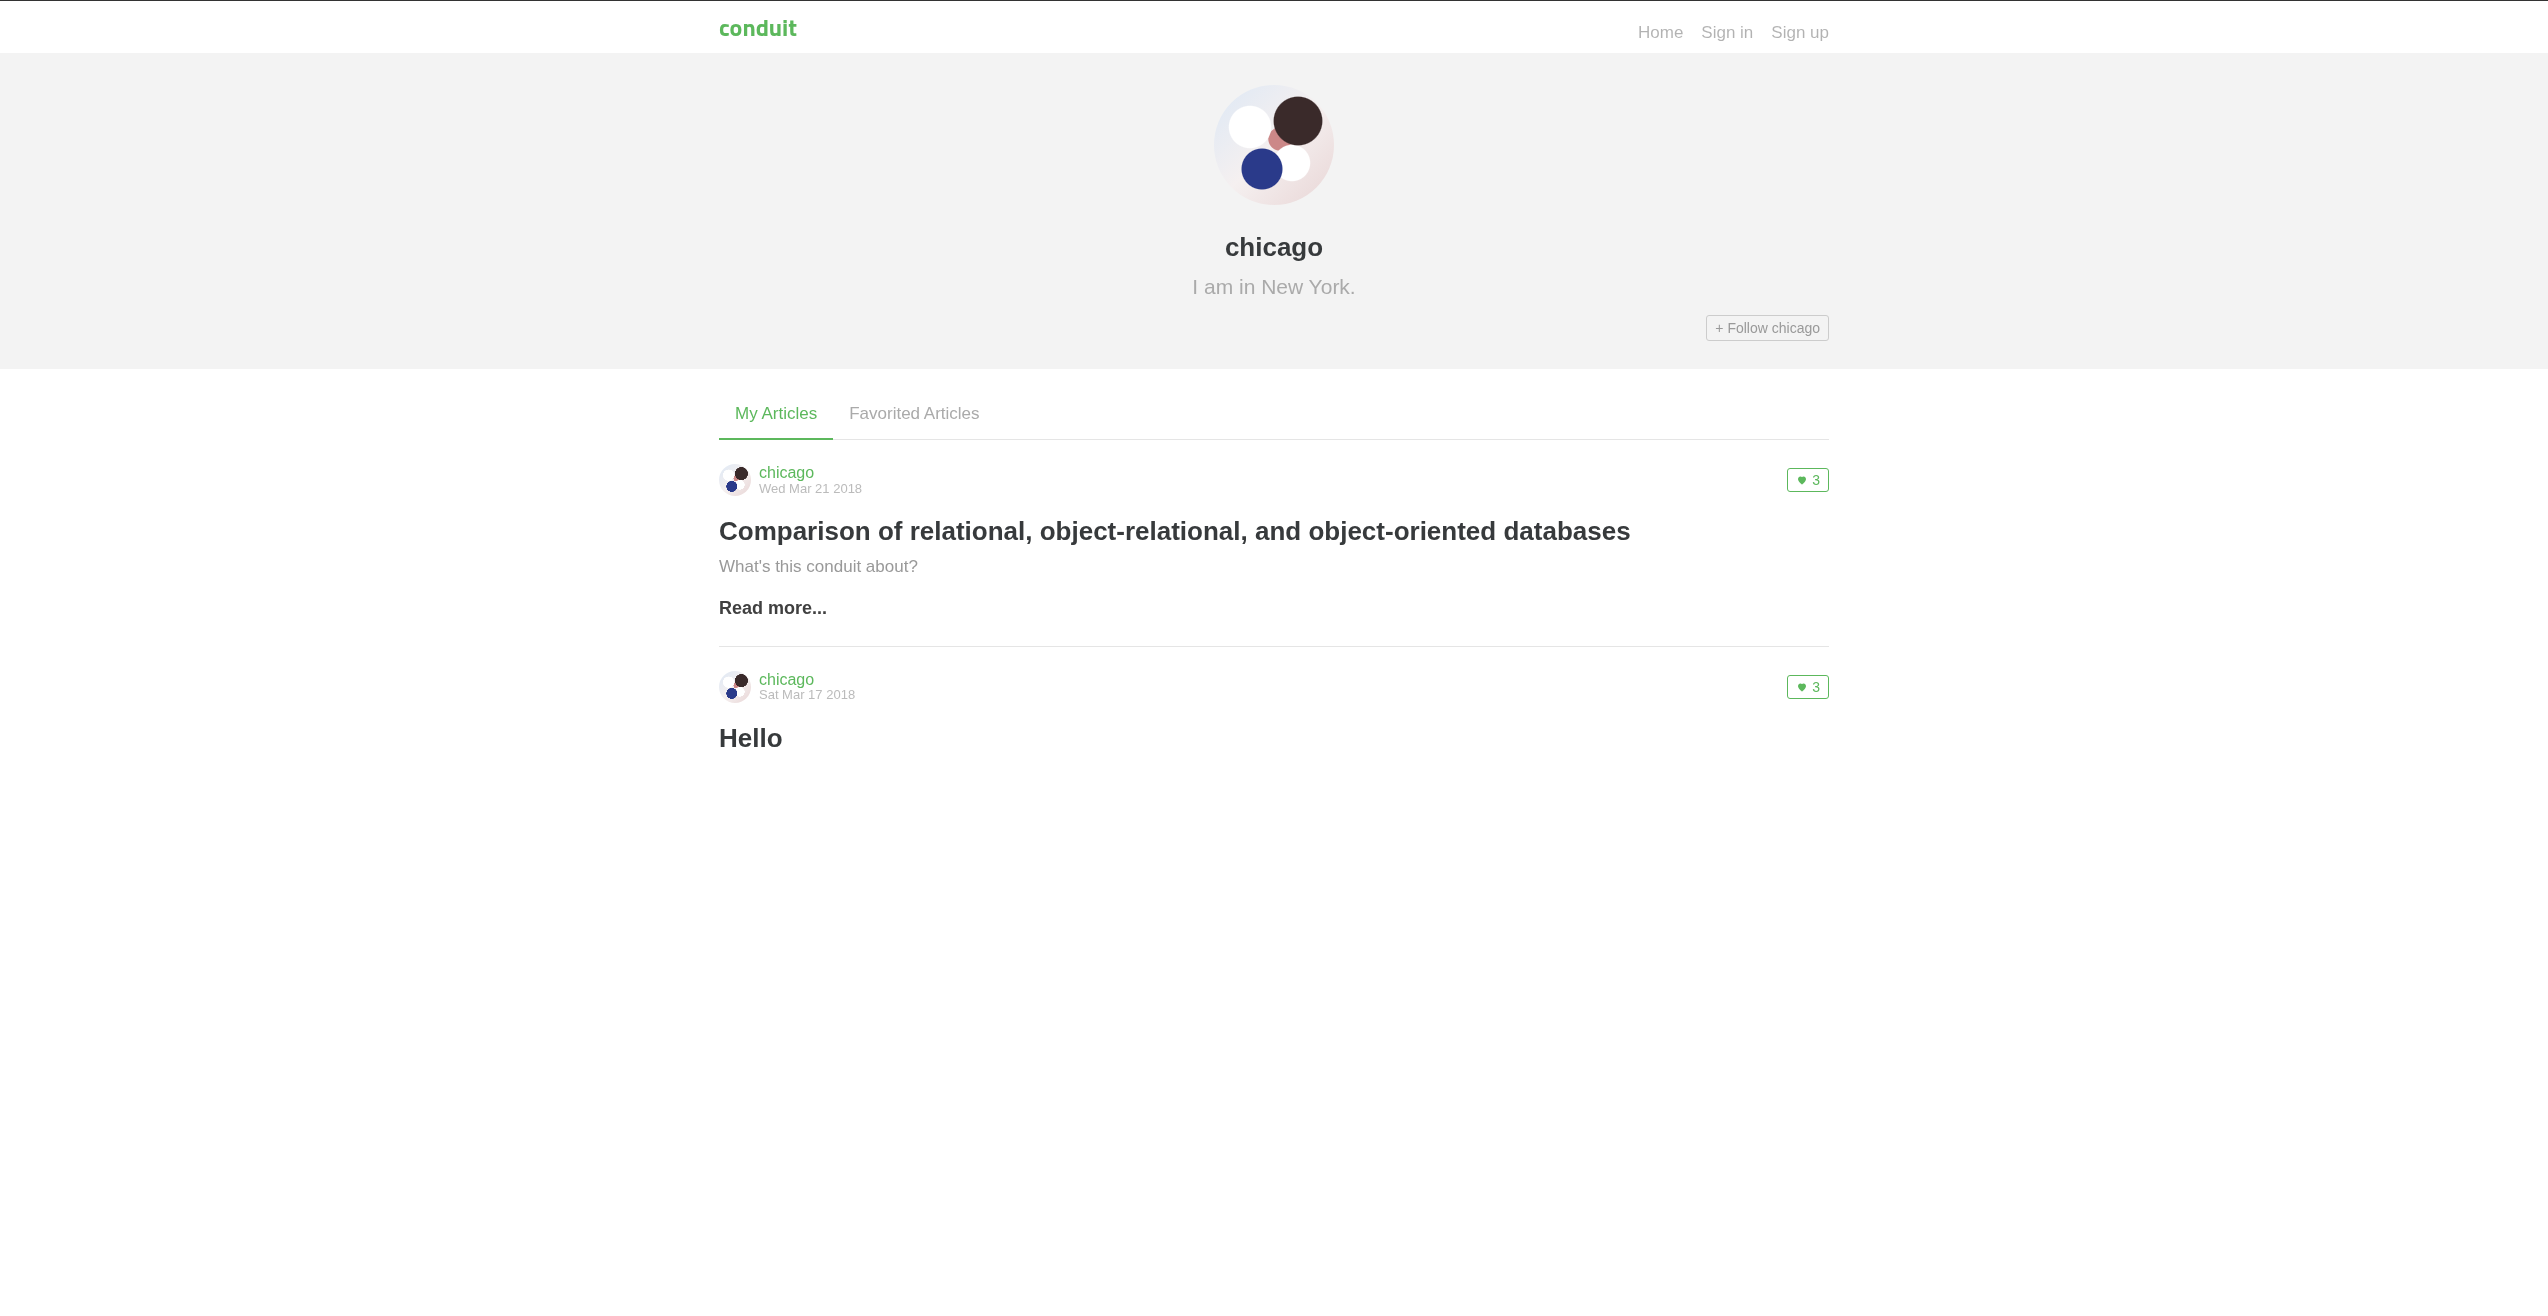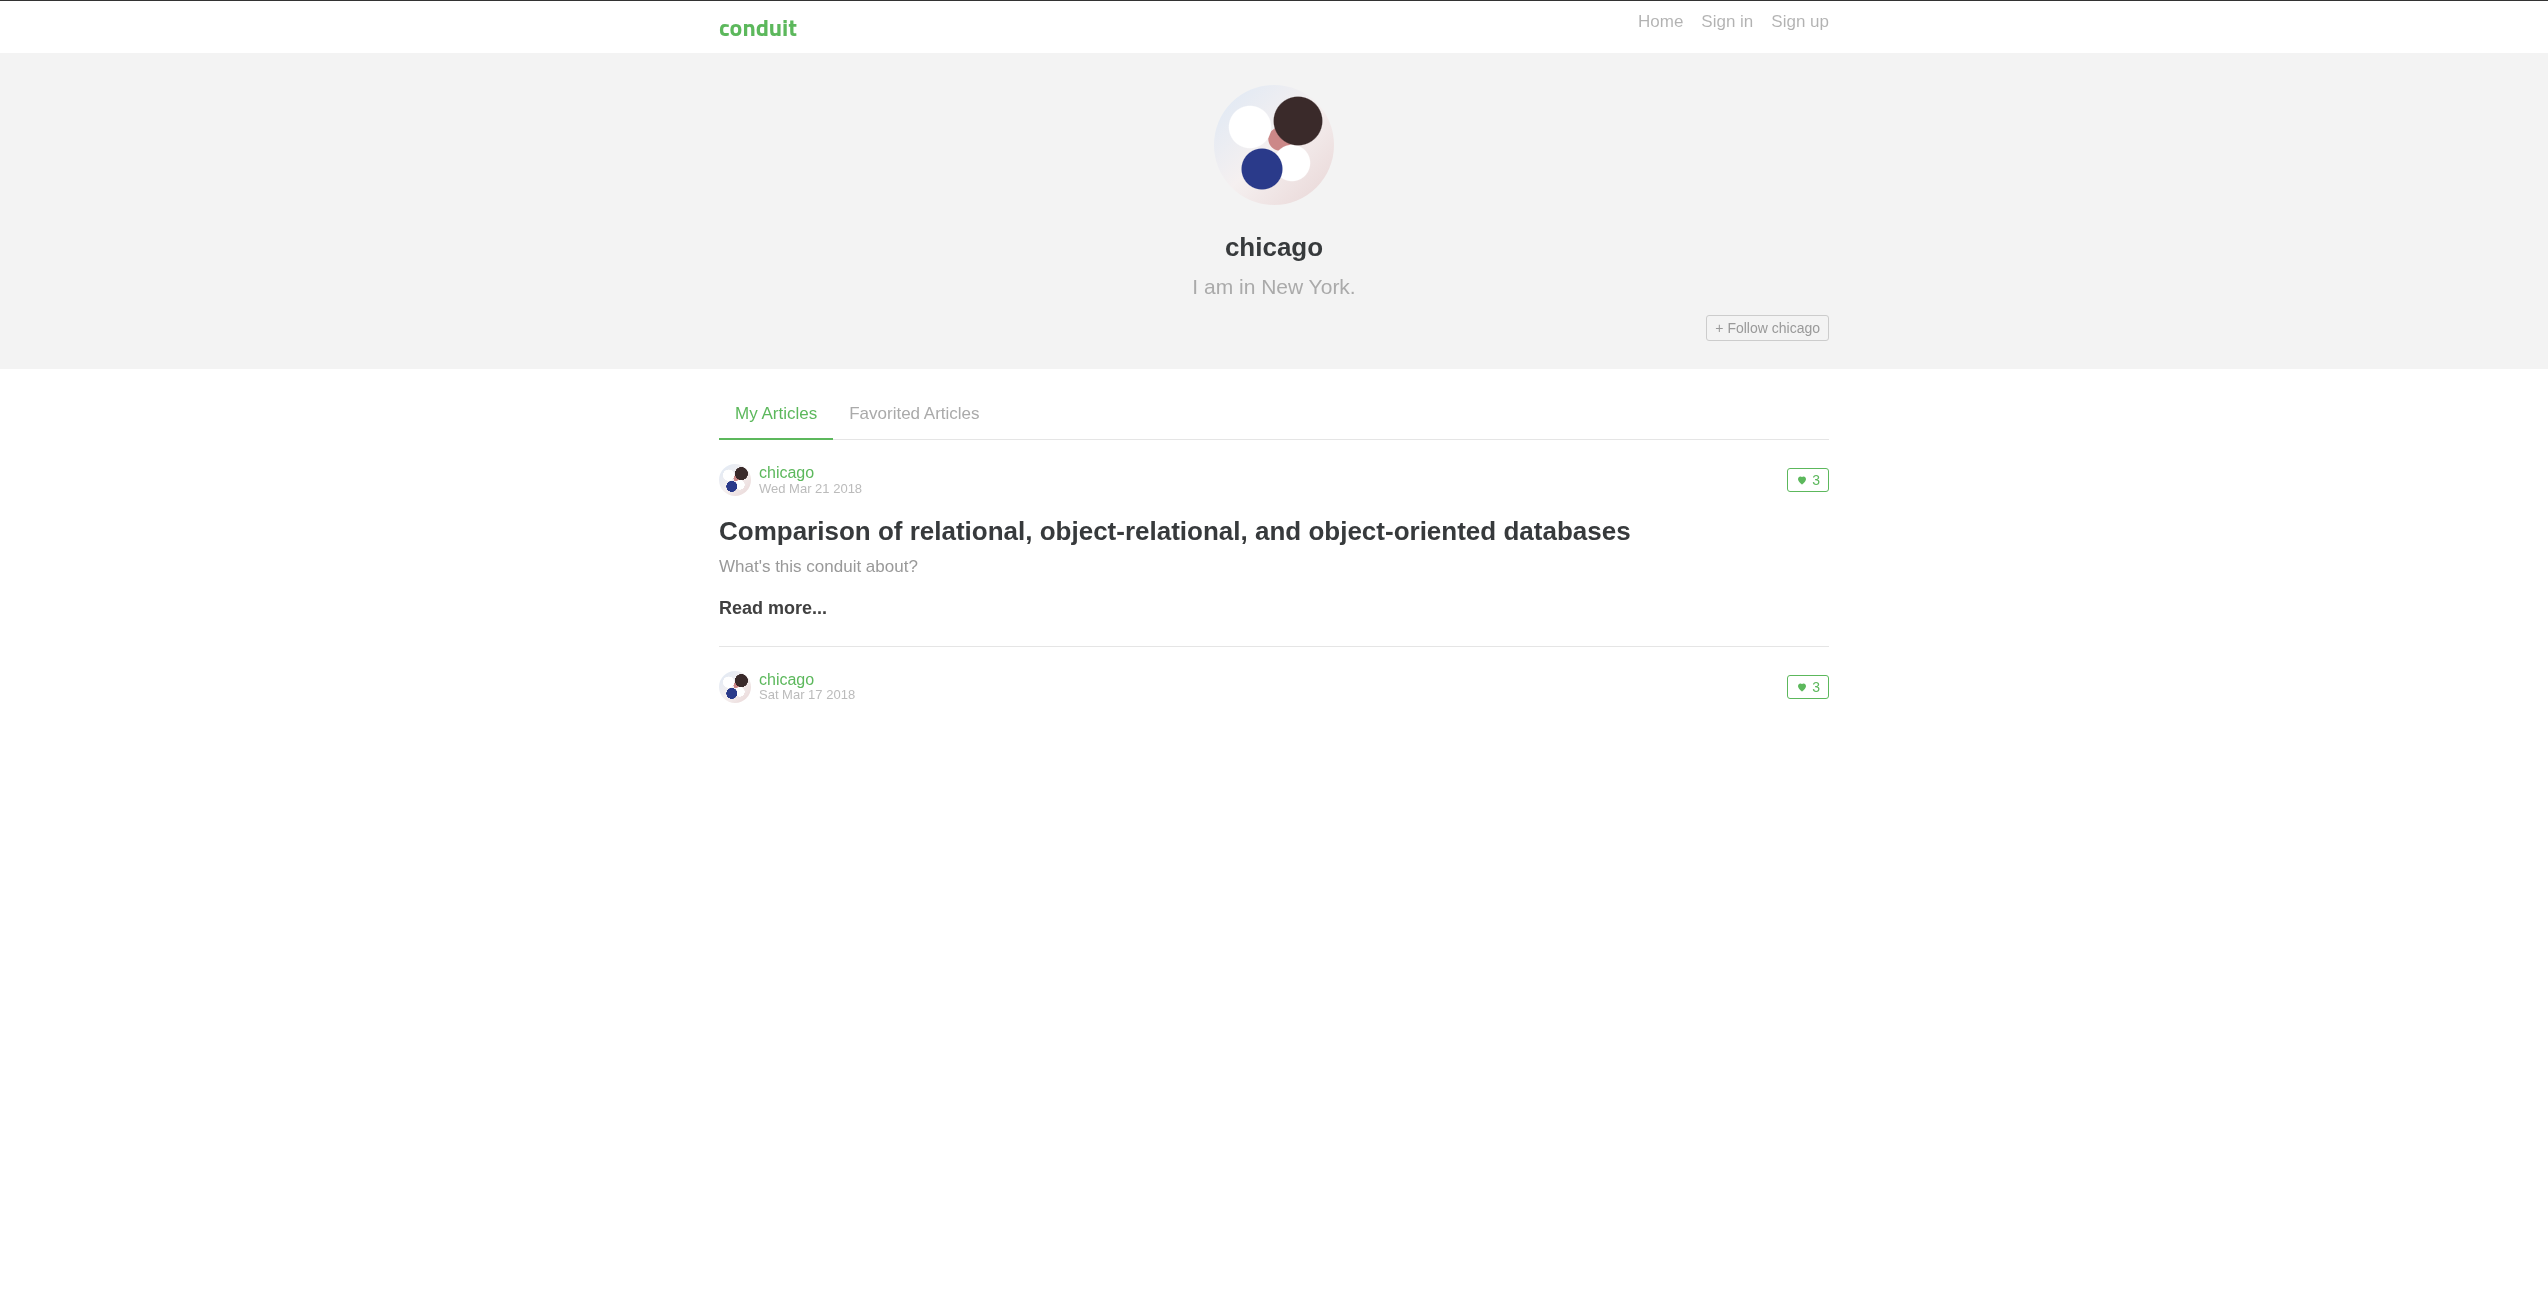--- a/index.html
+++ b/index.html
@@ -27,21 +27,21 @@
     margin:0 auto;
     padding:0 15px;
   }
   
   nav.navbar{
     background:#fff;
     padding:8px 0;
   }
   nav .container{
     display:flex;
-    align-items:flex-start;
+    align-items:flex-end;
     justify-content:space-between;
   }
   .brand{
     font-family:"Titillium Web",sans-serif;
     font-size:24px;
     font-weight:700;
     color:var(--green);
     letter-spacing:0px;
     text-decoration:none;
   }
@@ -246,14 +246,17 @@
       </div>
       <button class="btn-fav">
         <span class="heart-icon">
           <svg viewBox="0 0 24 24" fill="currentColor">
               <path d="M12 21s-8-5.3-8-11a5 5 0 0 1 8-4 5 5 0 0 1 8 4c0 5.7-8 11-8 11z"></path>
             </svg>
         </span>
         <span>3</span>
       </button>
     </div>
+    <a href="#" class="preview-link">
+      <h1>Hello</h1>
+    </a>
   </div>
 </div>
 
 </body></html>

